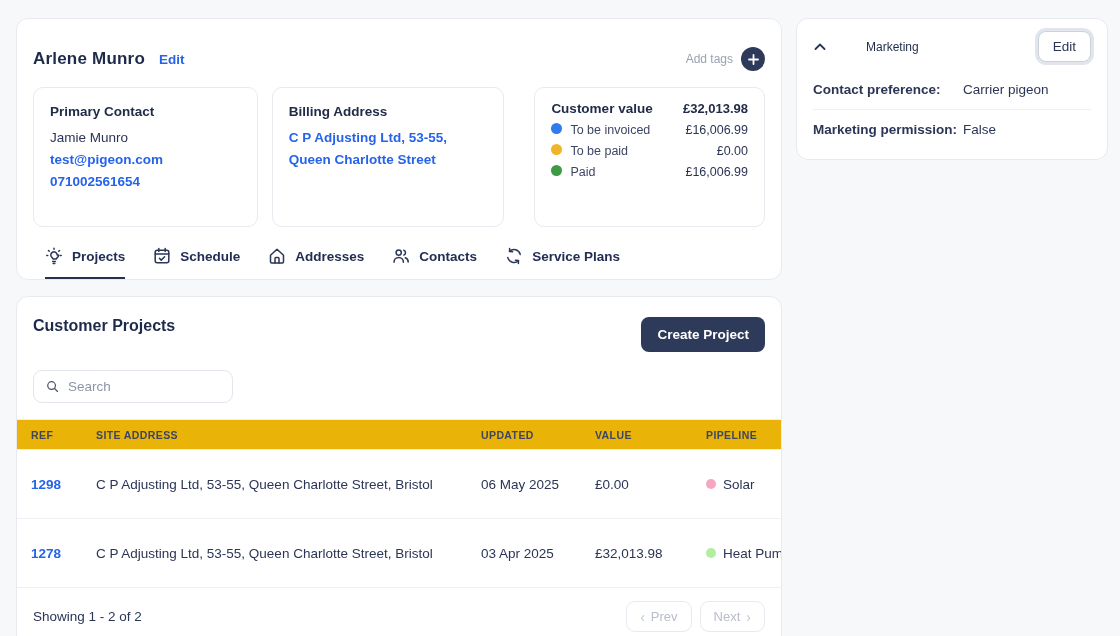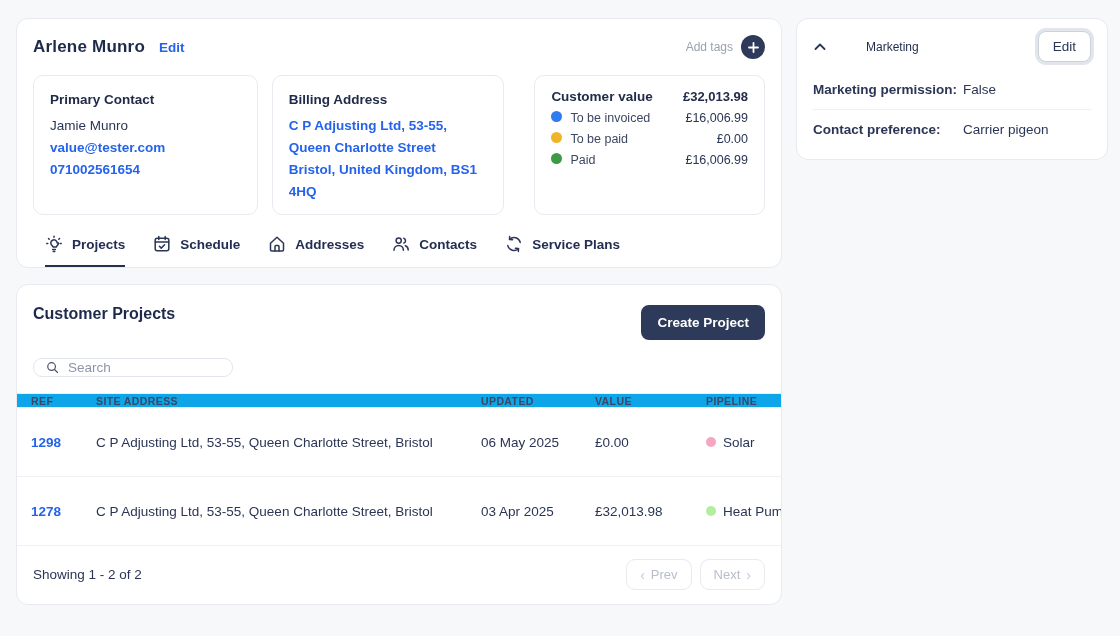--- a/index.html
+++ b/index.html
@@ -14,21 +14,21 @@
   .col-left { width: 766px; flex: 0 0 766px; display: flex; flex-direction: column; gap: 16px; }
   .col-right { width: 312px; flex: 0 0 312px; }
   .card {
     background: #ffffff;
     border: 1px solid #e8eaf0;
     border-radius: 12px;
   }
 
   
   .cust-card { padding: 16px 16px 0 16px; }
-  .cust-head { display: flex; align-items: center; justify-content: space-between; margin: 0 0 16px; }
+  .cust-head { display: flex; align-items: center; justify-content: space-between; margin: 12px 0 16px; }
   .cust-head-left { display: flex; align-items: baseline; gap: 14px; }
   .cust-name { font-size: 17px; font-weight: bold; color: #1e2a4a; letter-spacing: .2px; }
   .link { color: #2563eb; font-size: 13.5px; font-weight: 600; text-decoration: none; cursor: pointer; }
   .addtags { display: flex; align-items: center; gap: 8px; }
   .addtags-label { font-size: 12px; color: #9aa1b2; }
   .plus-btn {
     width: 24px; height: 24px; border-radius: 50%;
     background: #2e3a59; color: #fff; border: none; cursor: pointer;
     font-size: 15px; line-height: 22px; text-align: center; font-weight: bold;
     display: flex; align-items: center; justify-content: center;
@@ -66,37 +66,37 @@
   .proj-head { display: flex; align-items: flex-start; justify-content: space-between; padding: 10px 16px 14px; }
   .proj-title { font-size: 16px; font-weight: bold; color: #1e2a4a; }
   .create-btn {
     background: #2e3a59; color: #ffffff; border: none; cursor: pointer;
     border-radius: 8px; padding: 10px 16px; font-size: 13.5px; font-weight: 600;
     font-family: "Liberation Sans", sans-serif;
   }
   .search-row { padding: 4px 16px 16px; }
   .search-box {
     display: flex; align-items: center; gap: 9px;
-    width: 200px; height: 19px; border: 1px solid #e3e6ed; border-radius: 9px;
+    width: 200px; height: 33px; border: 1px solid #e3e6ed; border-radius: 9px;
     padding: 0 12px; background: #fff;
   }
   .search-box input {
     border: none; outline: none; width: 100%;
     font-size: 13.5px; font-family: "Liberation Sans", sans-serif; color: #2b3555;
   }
   .search-box input::placeholder { color: #8d94a8; }
 
   .tbl-header, .tbl-row {
     display: grid;
     grid-template-columns: 65px 385px 114px 111px 1fr;
     padding-left: 14px; align-items: center;
   }
   .tbl-header {
-    height: 15px; border-top: 1px solid #eceef3; border-bottom: 1px solid #eceef3;
-    background: #0ea5e9;
+    height: 31px; border-top: 1px solid #eceef3; border-bottom: 1px solid #eceef3;
+    background: #eab308;
   }
   .th { font-size: 10.5px; font-weight: bold; color: #3c4663; letter-spacing: .4px; }
   .tbl-row { height: 69px; border-bottom: 1px solid #eef0f4; }
   .td { font-size: 13.5px; color: #2b3555; white-space: nowrap; overflow: hidden; }
   .td.ref a { font-size: 13.5px; }
   .pipeline { display: flex; align-items: center; gap: 7px; }
   .pl-dot { width: 10px; height: 10px; border-radius: 50%; flex: 0 0 10px; }
 
   .proj-footer { display: flex; align-items: center; justify-content: space-between; padding: 13px 16px 14px; }
   .showing { font-size: 13.5px; color: #2b3555; }
@@ -145,28 +145,27 @@
                 <path d="M5.5 1v9M1 5.5h9" stroke="#fff" stroke-width="1.8" stroke-linecap="round"></path>
               </svg>
           </button>
         </div>
       </div>
 
       <div class="info-row">
         <div class="info-box pc">
           <div class="info-title">Primary Contact</div>
           <div class="info-line">Jamie Munro</div>
-          <div class="info-link">value@tester.com</div>
+          <div class="info-link">test@pigeon.com</div>
           <div class="info-link">071002561654</div>
         </div>
 
         <div class="info-box ba">
           <div class="info-title">Billing Address</div>
           <div class="info-link">C P Adjusting Ltd, 53-55, Queen Charlotte Street</div>
-          <div class="info-link">Bristol, United Kingdom, BS1 4HQ</div>
         </div>
 
         <div class="info-box cv">
           <div class="cv-head">
             <span class="cv-title">Customer value</span>
             <span class="cv-total">£32,013.98</span>
           </div>
           <div class="cv-row">
             <span class="cv-dot" style="background: rgb(46, 124, 240);"></span>
             <span class="cv-label">To be invoiced</span>
@@ -298,22 +297,22 @@
           <button class="chev-btn">
             <svg width="14" height="14" viewBox="0 0 14 14" fill="none" stroke="#2b3555" stroke-width="1.8" stroke-linecap="round" stroke-linejoin="round">
               <path d="M2.5 9L7 4.5 11.5 9"></path>
             </svg>
           </button>
           <span class="mkt-title">Marketing</span>
         </div>
         <button class="mkt-edit">Edit</button>
       </div>
       <div class="mkt-row">
+        <span class="mkt-label">Contact preference:</span>
+        <span class="mkt-value">Carrier pigeon</span>
+      </div>
+      <div class="mkt-row">
         <span class="mkt-label">Marketing permission:</span>
         <span class="mkt-value">False</span>
-      </div>
-      <div class="mkt-row">
-        <span class="mkt-label">Contact preference:</span>
-        <span class="mkt-value">Carrier pigeon</span>
       </div>
     </div>
   </div>
 </div>
 
 </body></html>

